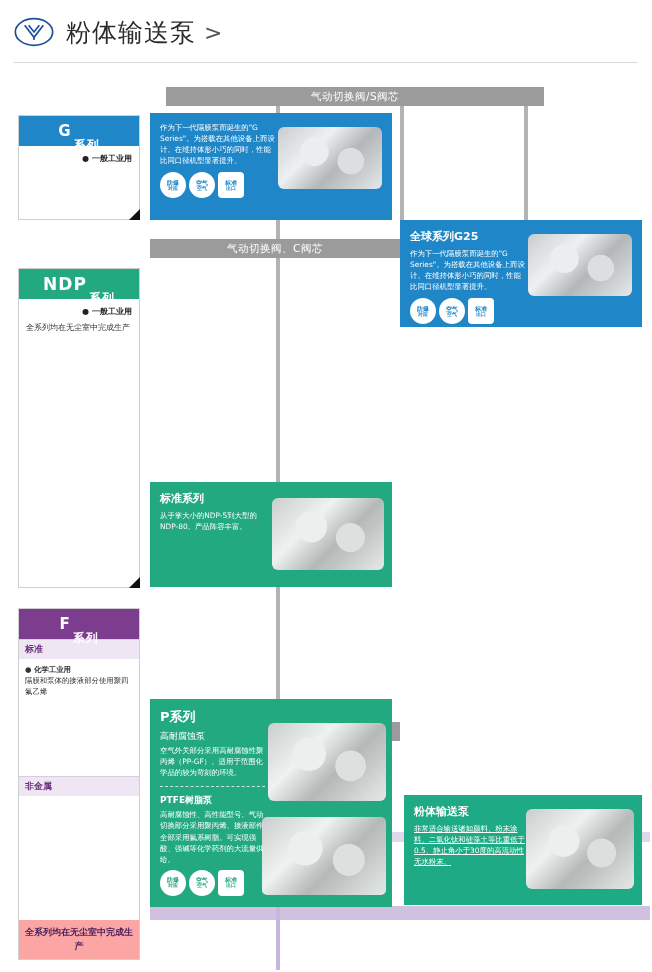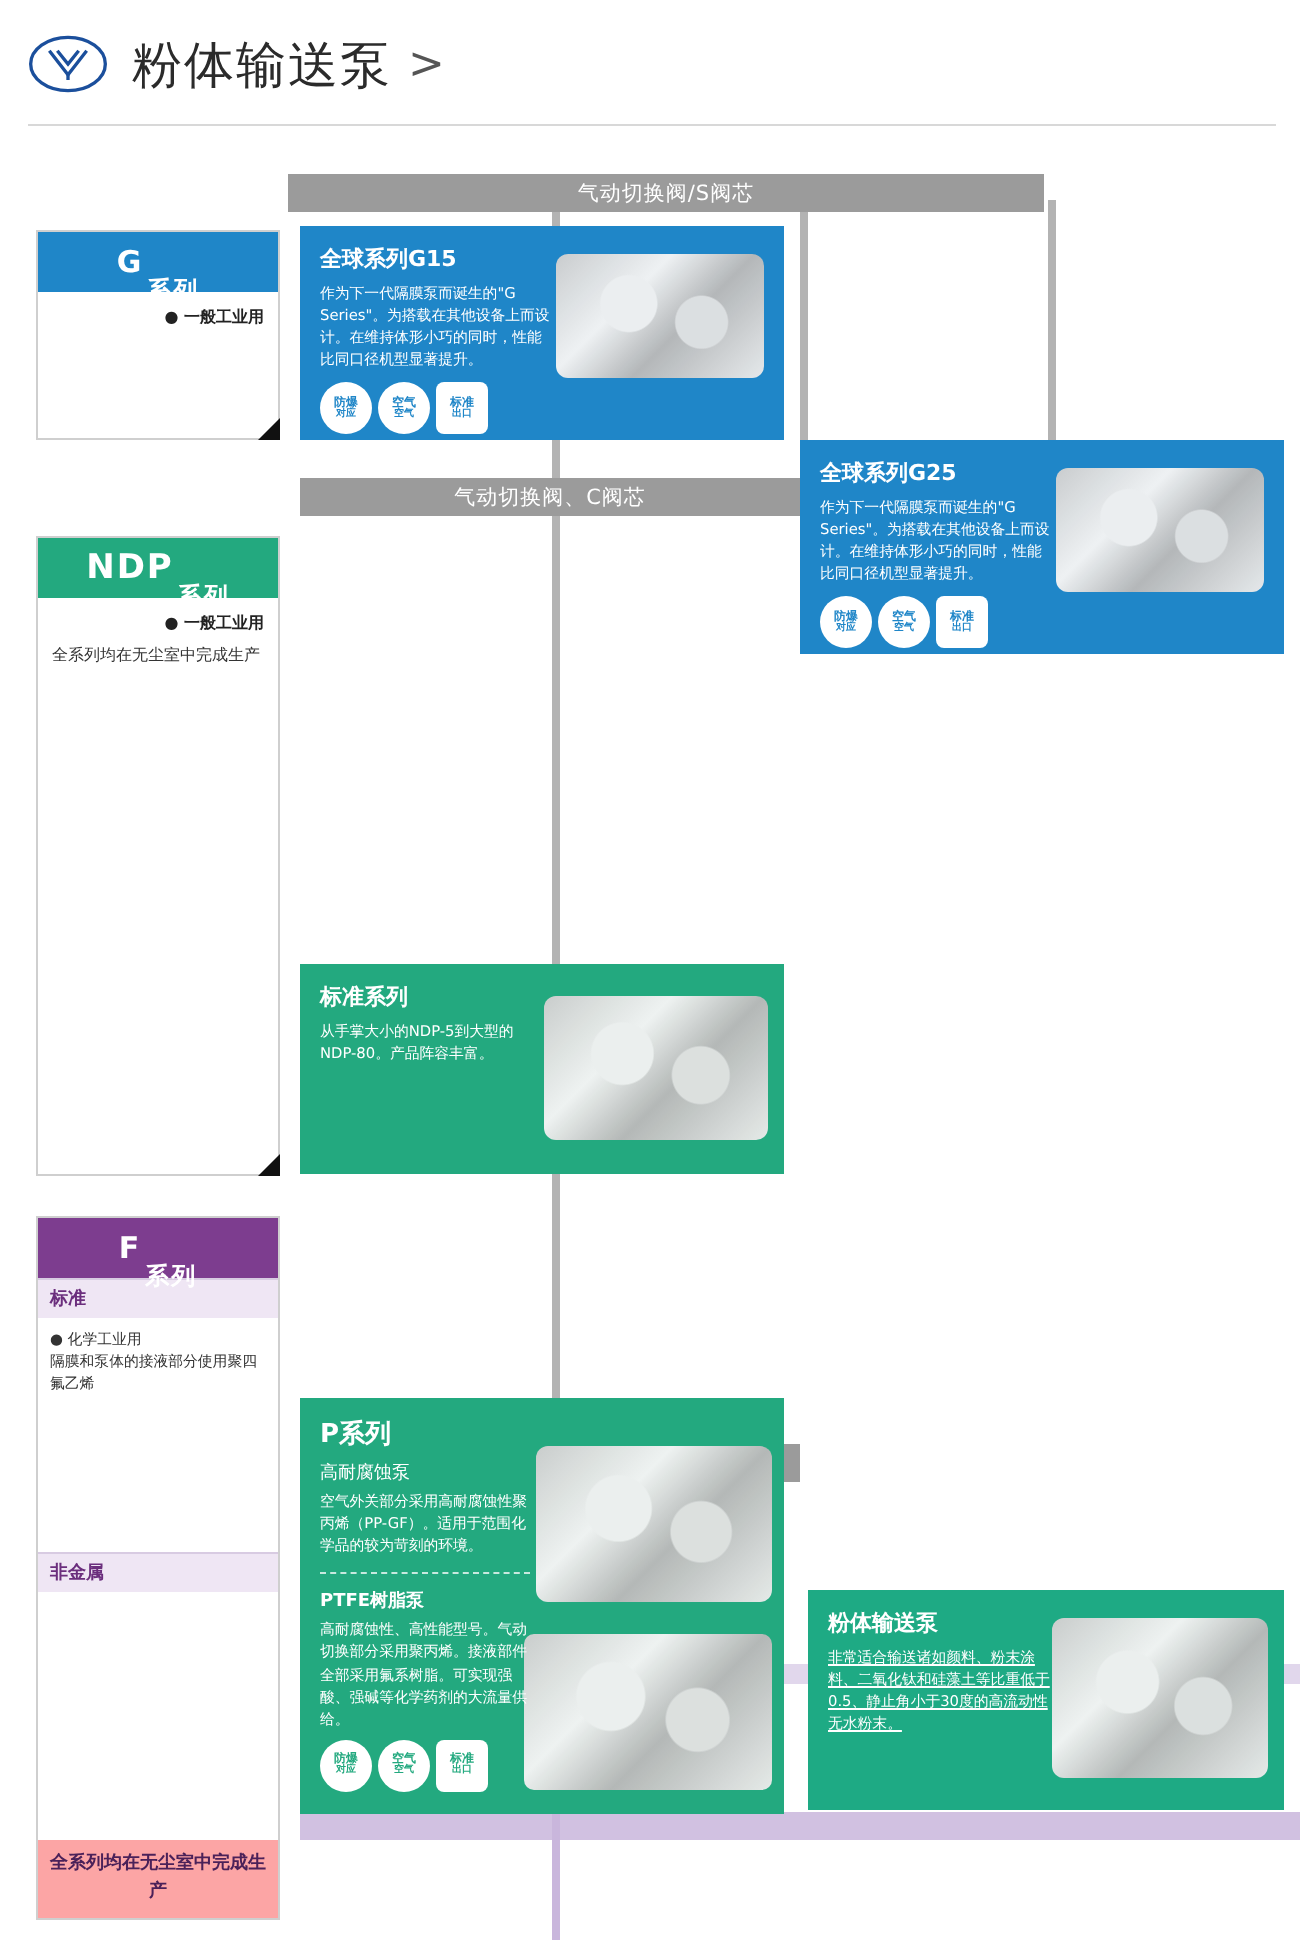--- a/index.html
+++ b/index.html
@@ -120,41 +120,40 @@
 <div class="header-rule"></div>
 
 <div class="abs pipe" style="left:276px;top:100px;width:4px;height:640px;"></div>
 <div class="abs pipe" style="left:400px;top:100px;width:4px;height:150px;"></div>
 <div class="abs pipe" style="left:400px;top:246px;width:128px;height:4px;"></div>
 <div class="abs pipe" style="left:524px;top:100px;width:4px;height:150px;"></div>
 <div class="abs pipe-purple" style="left:276px;top:720px;width:4px;height:250px;"></div>
 <div class="abs pipe-purple" style="left:150px;top:906px;width:500px;height:14px;opacity:.85;"></div>
 <div class="abs pipe-purple" style="left:150px;top:832px;width:500px;height:10px;opacity:.55;"></div>
 
-<div class="abs bar" style="left:144px;top:87px;width:378px;">气动切换阀/S阀芯</div>
+<div class="abs bar" style="left:166px;top:87px;width:378px;">气动切换阀/S阀芯</div>
 
 <div class="abs bar" style="left:150px;top:239px;width:250px;">气动切换阀、C阀芯</div>
 
 <div class="abs bar" style="left:150px;top:722px;width:250px;background:#9b9b9b;">气动切换、PEEK阀芯</div>
 
 <div class="abs cat" style="left:18px;top:115px;height:105px;">
   <div class="cat-head" style="background:#1f86c8;">
     <span>G</span>
       <span class="sub">系列</span>
   </div>
   <div class="cat-body">
     <span class="bullet">● 一般工业用</span>
   </div>
   <div class="cat-arrow"></div>
 </div>
 
 <div class="abs card blue" style="left:150px;top:113px;width:242px;height:107px;">
   <div class="pump" style="left:128px;top:14px;width:104px;height:62px;"></div>
   <div class="card-inner">
-    <div class="c-title">全球系列G15</div>
     <div class="c-text">作为下一代隔膜泵而诞生的"G Series"。为搭载在其他设备上而设计。在维持体形小巧的同时，性能比同口径机型显著提升。</div>
     <div class="badges">
       <div class="badge">
           <span>防爆</span>
           <span style="font-size:5px">对应</span>
         </div>
       <div class="badge">
           <span>空气</span>
           <span style="font-size:5px">空气</span>
         </div>
@@ -243,18 +242,18 @@
   </div>
 </div>
 
 <div class="abs fcat" style="left:18px;top:608px;height:352px;">
   <div class="cat-head" style="background:#7d3d8f;">
     <span>F</span>
       <span class="sub">系列</span>
   </div>
   <div class="fseg-head">标准</div>
   <div class="fseg-body">
-    <span class="bullet" style="font-weight:normal;">● 化学工业用</span>
+    <span class="bullet" style="font-weight:bold;">● 化学工业用</span>
     <div>隔膜和泵体的接液部分使用聚四氟乙烯</div>
   </div>
   <div class="fseg-head" style="margin-top:72px;">非金属</div>
   <div class="fnote" style="position:absolute;left:0;bottom:0;width:120px;">全系列均在无尘室中完成生产</div>
 </div>
 
 </body></html>

